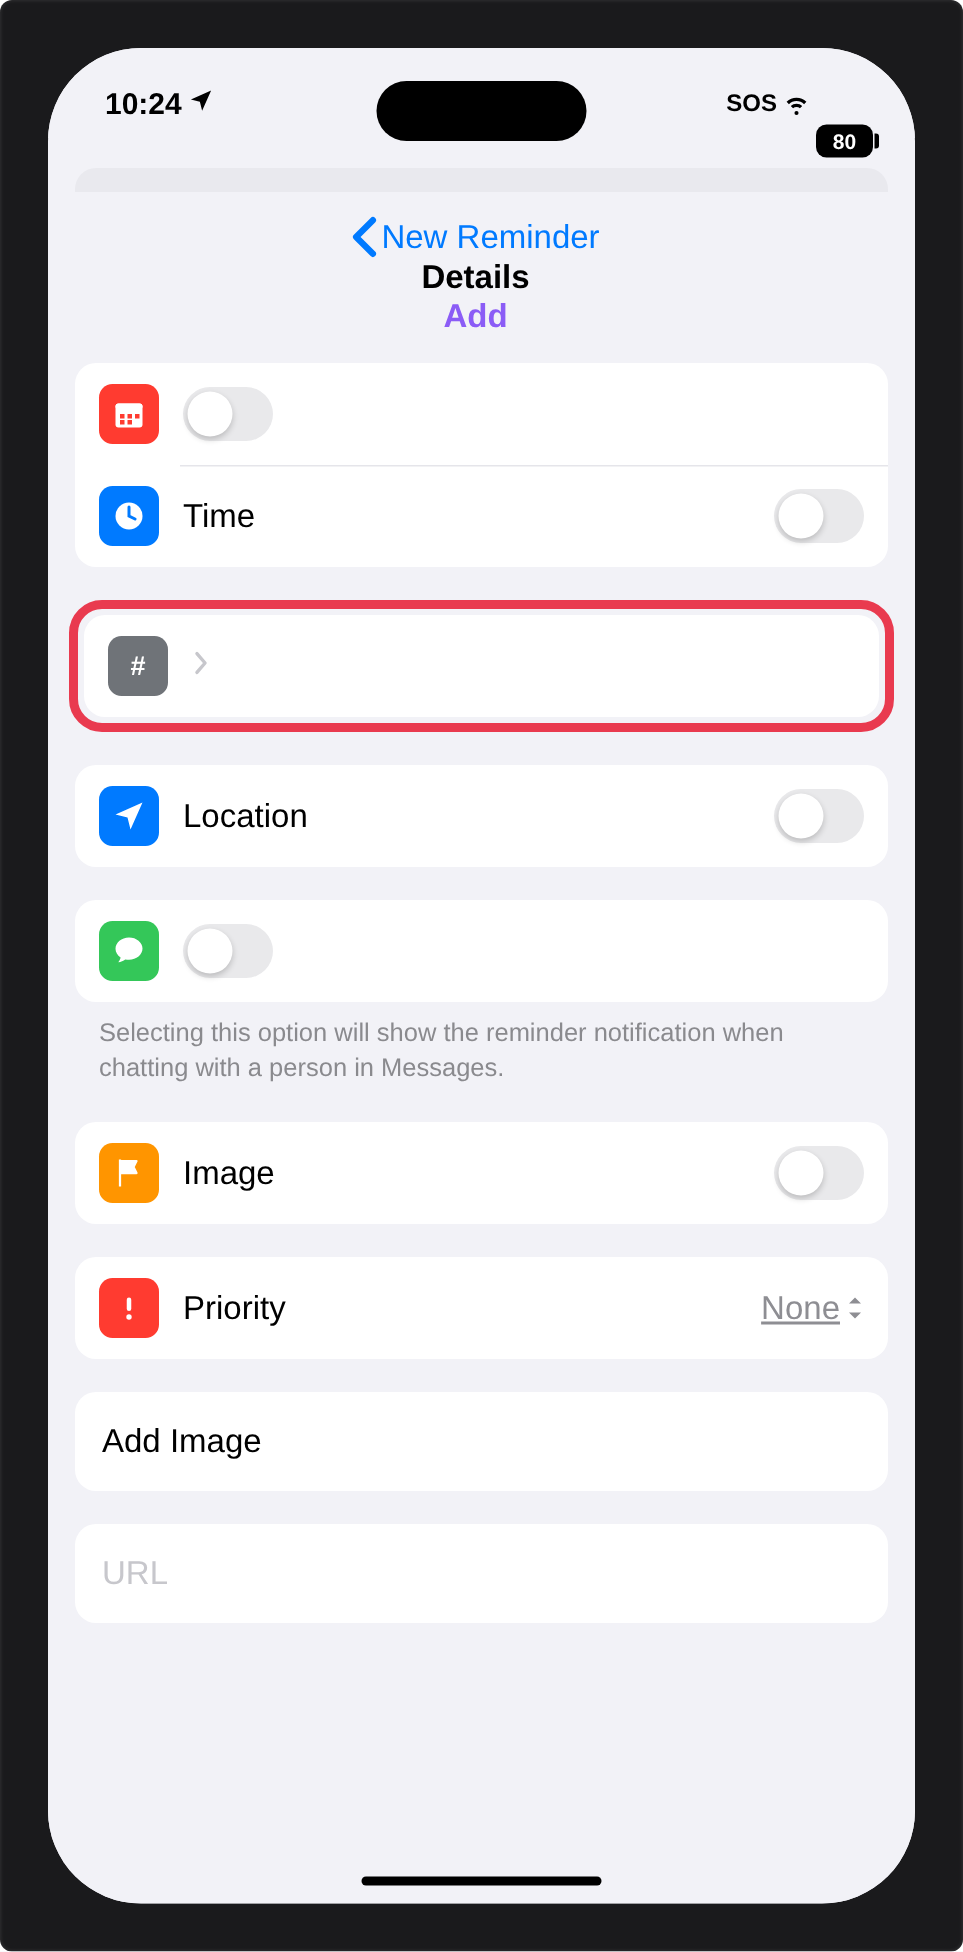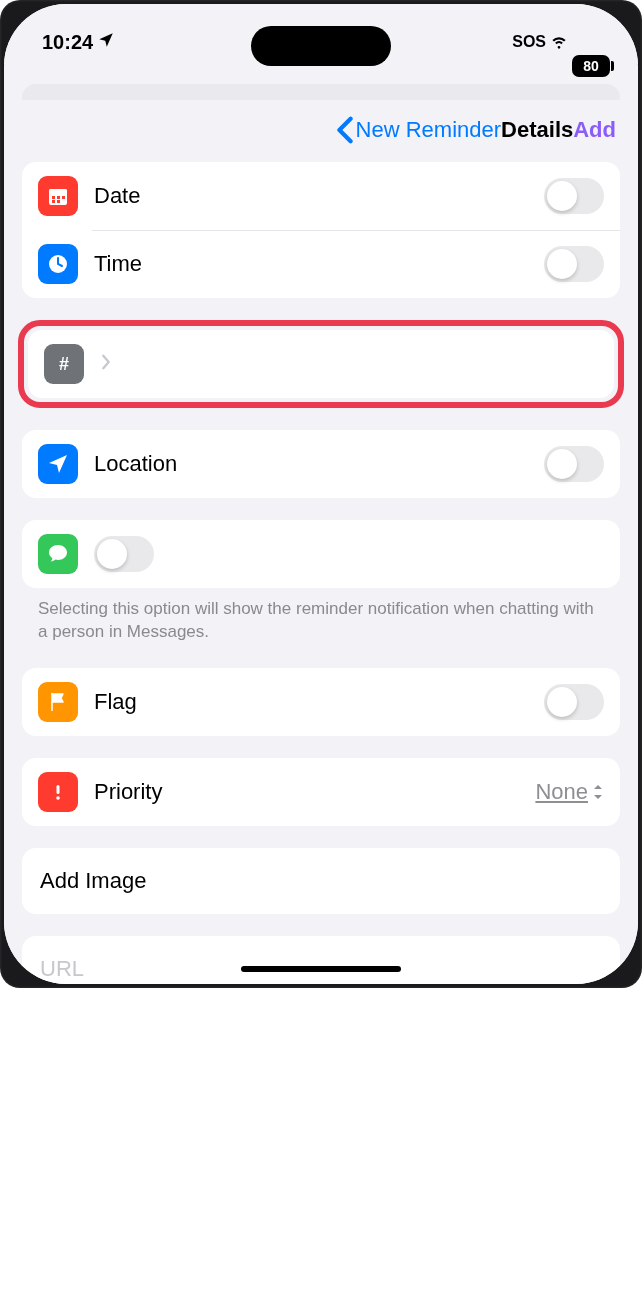--- a/index.html
+++ b/index.html
@@ -6,24 +6,24 @@
     body {
       font-family: -apple-system, BlinkMacSystemFont, "Segoe UI", Helvetica, Arial, sans-serif;
       display: flex;
       justify-content: center;
       align-items: flex-start;
       background: #fff;
       padding: 0;
     }
     .device-frame {
       width: 642px;
-      height: 988px;
+      height: 1301px;
       background: #1a1a1c;
-      border-radius: 20px;
-      padding: 4px;
+      border-radius: 8px;
+      padding: 32px;
       position: relative;
       box-shadow: inset 0 0 3px rgba(255,255,255,0.15);
     }
     .device-screen {
       width: 100%;
       height: 100%;
       background: #f2f2f7;
       border-radius: 62px;
       overflow: hidden;
       position: relative;
@@ -78,23 +78,24 @@
       top: 96px;
       left: 0;
       right: 0;
       bottom: 0;
       background: #f2f2f7;
       border-radius: 14px 14px 0 0;
       overflow-y: auto;
     }
     .nav-bar {
       display:flex;
-      justify-content:flex-end;
+      justify-content:center;
       align-items:center;
       padding: 16px 22px 18px 14px;
+      flex-direction: column;
     }
     .nav-left { display:flex; align-items:center; color:#007aff; font-size:22px;}
     .nav-left svg { margin-right:2px; }
     .nav-title { font-weight:600; font-size:22px; color:#000;}
     .nav-right { color:#8b5cf6; font-weight:600; font-size:22px;}
     .group {
       margin: 0 18px 22px 18px;
       background:#fff;
       border-radius:14px;
       overflow:hidden;
@@ -202,21 +203,20 @@
             <svg viewBox="0 0 24 24">
                 <rect x="3" y="5" width="18" height="16" rx="2" fill="#fff"></rect>
                 <rect x="3" y="5" width="18" height="4" rx="2" fill="#fff"></rect>
                 <rect x="6" y="12" width="3" height="3" fill="#ff3b30"></rect>
                 <rect x="11" y="12" width="3" height="3" fill="#ff3b30"></rect>
                 <rect x="16" y="12" width="3" height="3" fill="#ff3b30"></rect>
                 <rect x="6" y="16" width="3" height="3" fill="#ff3b30"></rect>
                 <rect x="11" y="16" width="3" height="3" fill="#ff3b30"></rect>
               </svg>
           </div>
-          <div class="row-label">Date</div>
           <div class="toggle"></div>
         </div>
         <div class="row">
           <div class="row-icon" style="background:#007aff">
             <svg viewBox="0 0 24 24">
                 <circle cx="12" cy="12" r="9" fill="#fff"></circle>
                 <path d="M12 6v6l4 2" stroke="#007aff" stroke-width="2" fill="none" stroke-linecap="round"></path>
               </svg>
           </div>
           <div class="row-label">Time</div>
@@ -265,21 +265,21 @@
       </div>
       <div class="footer">Selecting this option will show the reminder notification when chatting with a person in Messages.</div>
 
       <div class="group">
         <div class="row">
           <div class="row-icon" style="background:#ff9500">
             <svg viewBox="0 0 24 24">
                 <path d="M6 3v18M6 4h11l-2 4 2 4H6" fill="#fff" stroke="#fff" stroke-width="1.5" stroke-linejoin="round"></path>
               </svg>
           </div>
-          <div class="row-label">Flag</div>
+          <div class="row-label">Image</div>
           <div class="toggle"></div>
         </div>
       </div>
 
       <div class="group">
         <div class="row">
           <div class="row-icon" style="background:#ff3b30">
             <svg viewBox="0 0 24 24">
                 <rect x="10.5" y="5" width="3" height="9" rx="1.5" fill="#fff"></rect>
                 <circle cx="12" cy="18" r="1.8" fill="#fff"></circle>

